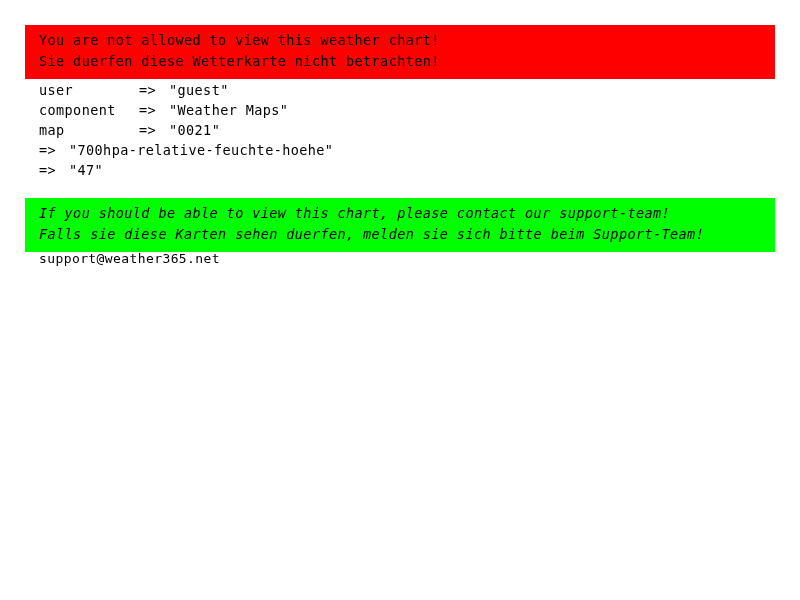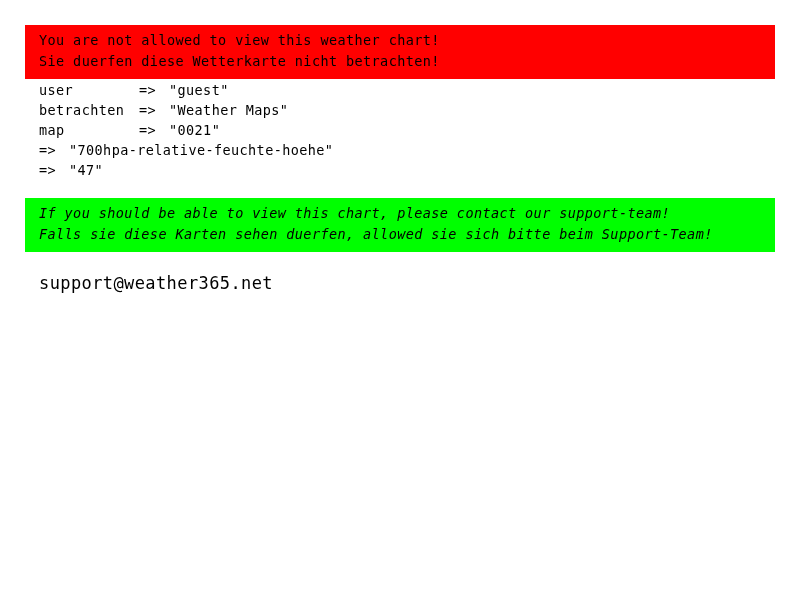--- a/index.html
+++ b/index.html
@@ -67,65 +67,64 @@
   .param-val {
     flex: 1 1 auto;
   }
   .footer {
     position: absolute;
     left: 39px;
     top: 250px;
     width: 736px;
     display: flex;
     justify-content: space-between;
-    font-size: 17px;
+    font-size: 13px;
     line-height: 18px;
     white-space: pre;
     letter-spacing: 0.4px;
-    margin-top: 24px;
   }
 </style>
 </head>
 <body>
 
 <div class="page">
 
   <div class="banner banner-error">
     <div class="banner-line">You are not allowed to view this weather chart!</div>
     <div class="banner-line">Sie duerfen diese Wetterkarte nicht betrachten!</div>
   </div>
 
   <div class="params">
     <div class="param-row">
       <span class="param-key">user</span>
       <span class="param-arrow">=&gt;</span>
       <span class="param-val">"guest"</span>
     </div>
     <div class="param-row">
-      <span class="param-key">betrachten</span>
+      <span class="param-key">component</span>
       <span class="param-arrow">=&gt;</span>
       <span class="param-val">"Weather Maps"</span>
     </div>
     <div class="param-row">
       <span class="param-key">map</span>
       <span class="param-arrow">=&gt;</span>
       <span class="param-val">"0021"</span>
     </div>
     <div class="param-row">
       <span class="param-arrow">=&gt;</span>
       <span class="param-val">"700hpa-relative-feuchte-hoehe"</span>
     </div>
     <div class="param-row">
       <span class="param-arrow">=&gt;</span>
       <span class="param-val">"47"</span>
     </div>
   </div>
 
   <div class="banner banner-ok">
     <div class="banner-line">If you should be able to view this chart, please contact our support-team!</div>
-    <div class="banner-line">Falls sie diese Karten sehen duerfen, allowed sie sich bitte beim Support-Team!</div>
+    <div class="banner-line">Falls sie diese Karten sehen duerfen, melden sie sich bitte beim Support-Team!</div>
   </div>
 
   <div class="footer">
     <span>support@weather365.net</span>
   </div>
 
 </div>
 
 </body></html>

